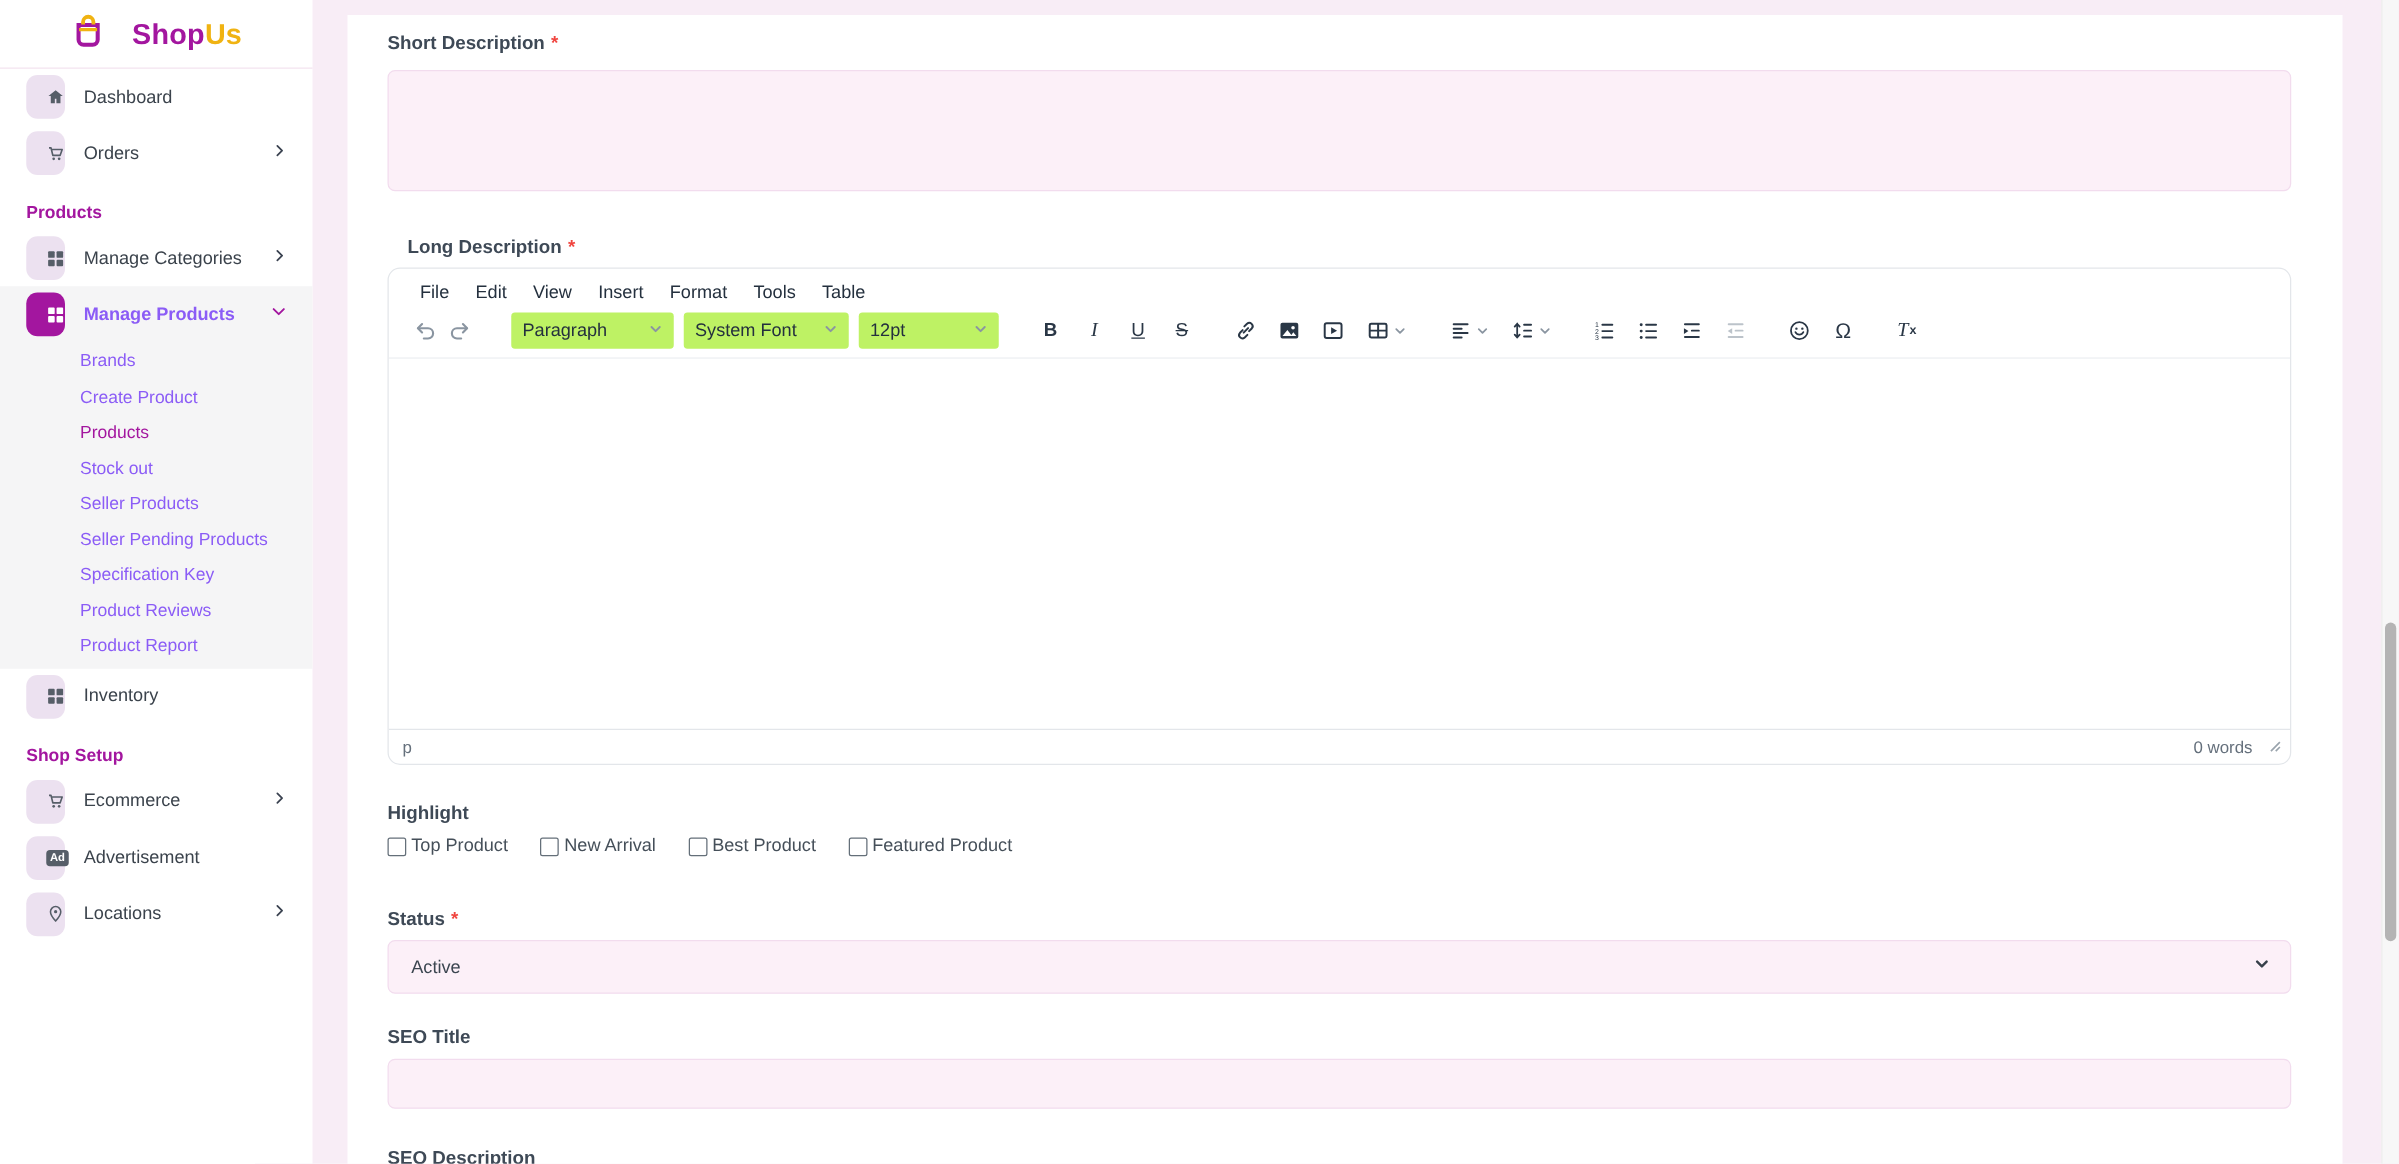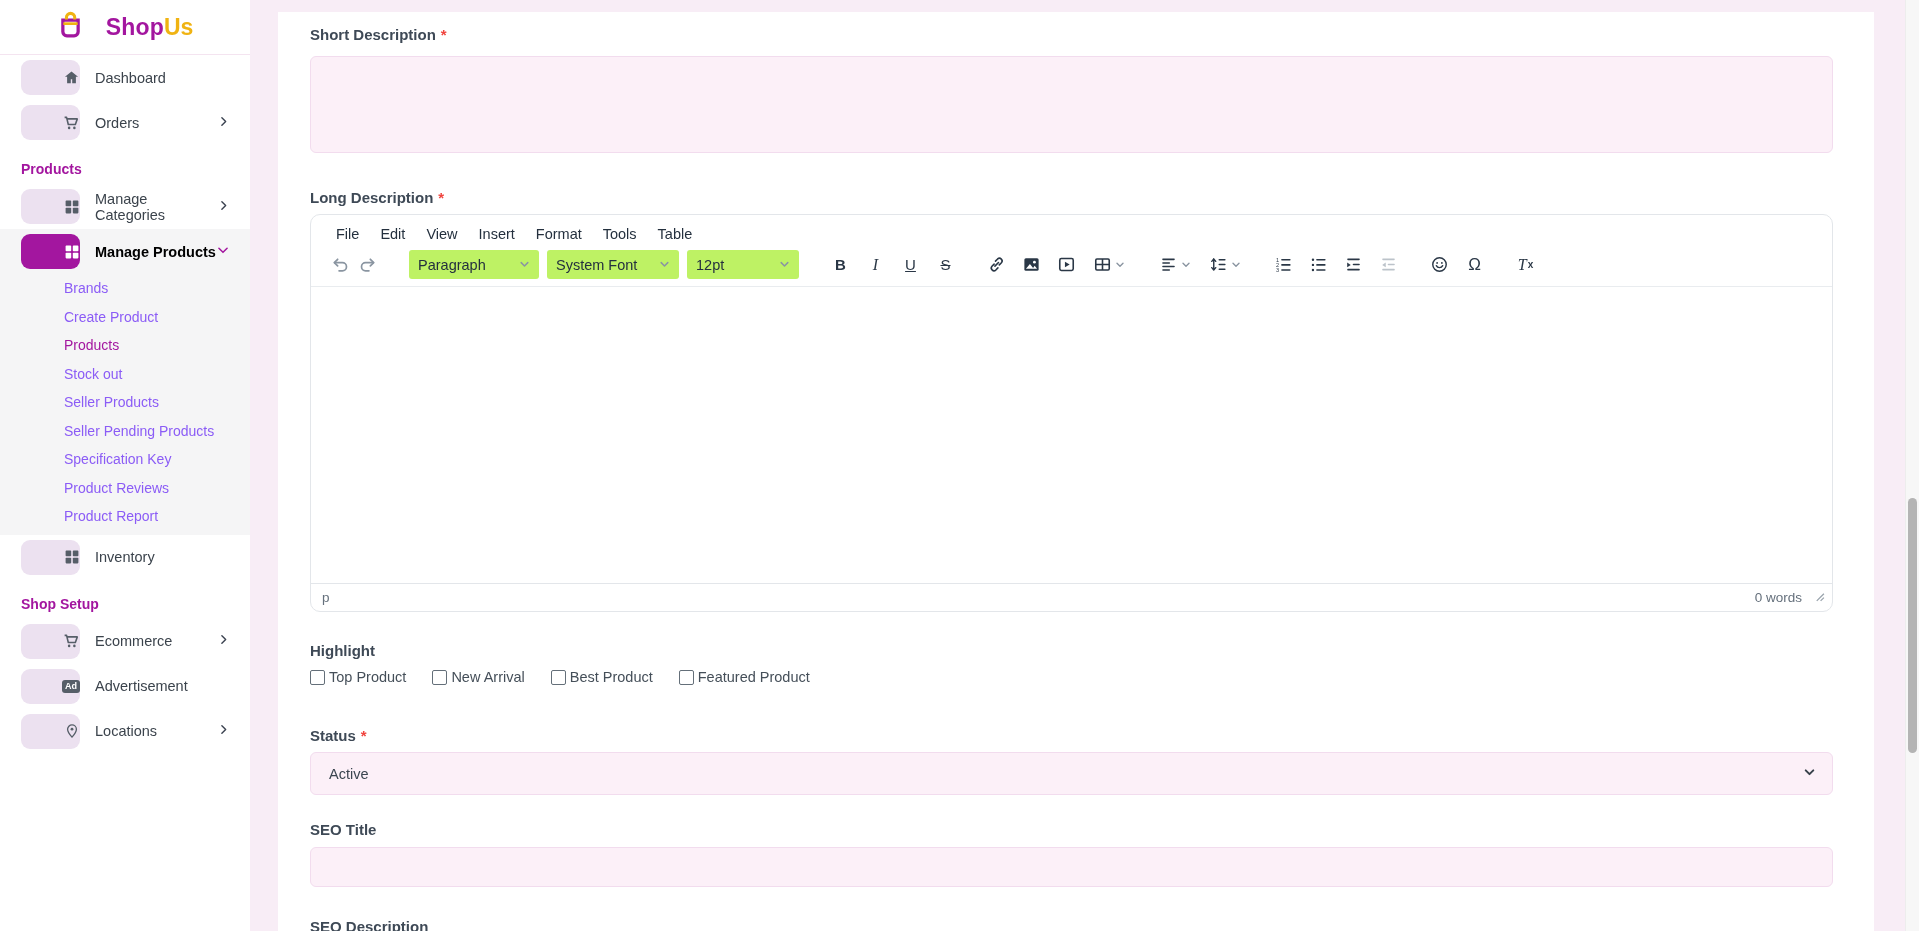--- a/index.html
+++ b/index.html
@@ -9,35 +9,35 @@
     background:#f8edf6;
     position:relative;
     color:#3b434c;
   }
   
   .sidebar { position:absolute; left:0; top:0; width:250px; height:931px; background:#fff; z-index:2; }
   .side-header { height:55px; display:flex; align-items:center; justify-content:center; gap:22px; border-bottom:1px solid #f4e4f0; }
   .logo-shop { font-size:23px; font-weight:bold; color:#a3169f; letter-spacing:.2px; }
   .logo-us { font-size:23px; font-weight:bold; color:#f0b312; }
   .nav-item { height:45px; display:flex; align-items:center; padding:0 20px 0 21px; cursor:pointer; }
-  .icon-box { width:59px; height:35px; border-radius:9px; background:#ece1f0; display:flex; align-items:center; justify-content:flex-end; flex:none; }
+  .icon-box { width:31px; height:35px; border-radius:9px; background:#ece1f0; display:flex; align-items:center; justify-content:flex-start; flex:none;padding-left:16px; }
   .icon-box.active { background:#a3169f; }
   .nav-label { margin-left:15px; font-size:14.5px; color:#3b434c; flex:1; }
-  .nav-label.active { color:#000000; font-weight:bold; }
+  .nav-label.active { color:#8b5cf6; font-weight:bold; }
   .nav-heading { padding:16px 0 7px 21px; font-size:14px; font-weight:bold; color:#a3169f; }
   .expanded { background:#f5f5f6; padding-bottom:4px; }
   .sub-item { height:28.5px; display:flex; align-items:center; padding-left:64px; font-size:14px; color:#8b5cf6; cursor:pointer; }
   .sub-item.active { color:#a3169f; }
   
   .content { position:absolute; left:278px; top:12px; width:1596px; height:931px; background:#fff; padding:14px 41px 0 32px; }
   .field-label { font-size:15px; font-weight:600; color:#3e4956; display:flex; gap:5px; line-height:18px; }
   .req { color:#f0453f; font-weight:bold; }
   .pink-field { width:100%; background:#fcf0f8; border:1px solid #f2dcee; border-radius:6px; outline:none; font-family:"Liberation Sans",sans-serif; font-size:14.5px; color:#3b4550; }
   textarea.short-desc { margin-top:12px; height:97px; resize:none; padding:10px 14px; display:block; }
-  .label-long { margin-top:36px; }
+  .label-long { margin-top:36px;margin-left:16px; }
   
   .editor { margin-top:7px; height:398px; border:1px solid #e3e6ea; border-radius:10px; background:#fff; display:flex; flex-direction:column; overflow:hidden; }
   .menubar { display:flex; gap:3px; padding:8px 8px 1px 16px; }
   .menu-item { font-size:14.5px; color:#24303e; padding:3px 9px; border-radius:3px; cursor:pointer; }
   .toolbar { display:flex; align-items:center; padding:4px 10px 7px 16px; border-bottom:1px solid #e9ecef; }
   .tb-btn { width:27px; height:29px; border:none; background:transparent; display:flex; align-items:center; justify-content:center; border-radius:3px; color:#2a3746; font-size:15px; cursor:pointer; font-family:"Liberation Sans",sans-serif; }
   .tb-btn svg { display:block; }
   .tb-wide { width:42px; gap:3px; }
   .glyph-b { font-weight:bold; }
   .glyph-i { font-style:italic; font-family:"Liberation Serif",serif; font-size:16px; }

